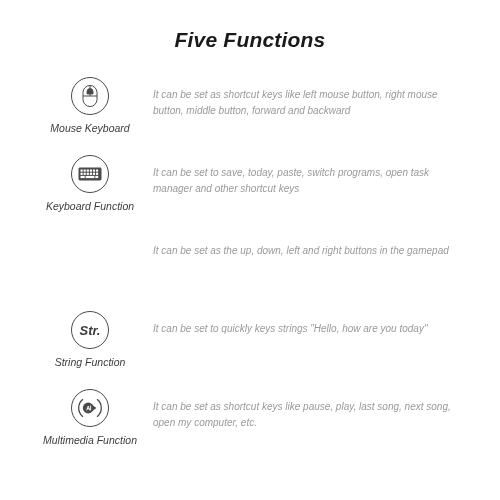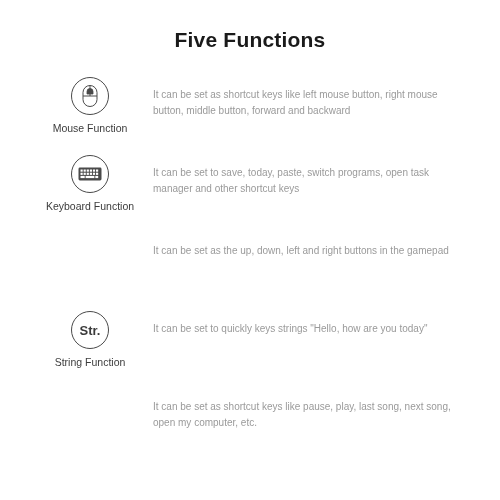--- a/index.html
+++ b/index.html
@@ -12,20 +12,21 @@
     height: 500px;
     font-family: "Liberation Sans", sans-serif;
     -webkit-font-smoothing: antialiased;
     overflow: hidden;
   }
   .page {
     position: relative;
     width: 500px;
     height: 500px;
     background: #ffffff;
+    font-style: italic;
   }
   .page-title {
     position: absolute;
     top: 28px;
     left: 0;
     width: 500px;
     text-align: center;
     font-size: 21px;
     font-weight: bold;
     color: #1a1a1a;
@@ -91,21 +92,21 @@
       <div class="icon-col">
         <span class="icon-circle">
           <svg width="40" height="40" viewBox="0 0 40 40">
             <circle cx="20" cy="20" r="18.5" fill="none" stroke="#4a4a4a" stroke-width="1"></circle>
             <rect x="13" y="9.5" width="14" height="21" rx="7" ry="7" fill="none" stroke="#4a4a4a" stroke-width="1"></rect>
             <path d="M13 20 H27" fill="none" stroke="#4a4a4a" stroke-width="1"></path>
             <path d="M20 9.5 V20" fill="none" stroke="#4a4a4a" stroke-width="1"></path>
             <path d="M20 12.5 a3 3 0 0 1 3 3 v2.5 h-6 v-2.5 a3 3 0 0 1 3 -3 z" fill="#4a4a4a" stroke="#4a4a4a" stroke-width="0.8"></path>
           </svg>
         </span>
-        <div class="icon-label">Mouse Function</div>
+        <div class="icon-label">Mouse Keyboard</div>
       </div>
       <div class="desc">It can be set as shortcut keys like left mouse button, right mouse button, middle button, forward and backward</div>
     </div>
 
     <div class="row">
       <div class="icon-col">
         <span class="icon-circle">
           <svg width="40" height="40" viewBox="0 0 40 40">
             <circle cx="20" cy="20" r="18.5" fill="none" stroke="#4a4a4a" stroke-width="1"></circle>
             <rect x="8.5" y="13.5" width="23" height="13" rx="1.4" ry="1.4" fill="#4a4a4a"></rect>
@@ -144,17 +145,32 @@
             <circle cx="20" cy="20" r="18.5" fill="none" stroke="#4a4a4a" stroke-width="1"></circle>
             <text class="str-text" x="20" y="24.8" text-anchor="middle">Str.</text>
           </svg>
         </span>
         <div class="icon-label">String Function</div>
       </div>
       <div class="desc">It can be set to quickly keys strings "Hello, how are you today"</div>
     </div>
 
     <div class="row">
+      <div class="icon-col">
+        <span class="icon-circle">
+          <svg width="40" height="40" viewBox="0 0 40 40">
+            <circle cx="20" cy="20" r="18.5" fill="none" stroke="#4a4a4a" stroke-width="1"></circle>
+            <path d="M12.6 11.6 a11 11 0 0 0 0 16.8" fill="none" stroke="#4a4a4a" stroke-width="1.3" stroke-linecap="round"></path>
+            <path d="M27.4 11.6 a11 11 0 0 1 0 16.8" fill="none" stroke="#4a4a4a" stroke-width="1.3" stroke-linecap="round"></path>
+            <circle cx="18.2" cy="20" r="5.4" fill="#4a4a4a"></circle>
+            <path d="M20.0 15.3 L26.4 20 L20.0 24.7 Z" fill="#4a4a4a"></path>
+            <path d="M16.9 22.0 l1.3 -4.0 l1.3 4.0" fill="none" stroke="#ffffff" stroke-width="0.9" stroke-linejoin="round" stroke-linecap="round"></path>
+            <path d="M17.35 20.7 h1.75" fill="none" stroke="#ffffff" stroke-width="0.9" stroke-linecap="round"></path>
+            <path d="M20.6 17.9 v4.1" fill="none" stroke="#ffffff" stroke-width="0.9" stroke-linecap="round"></path>
+          </svg>
+        </span>
+        <div class="icon-label">Multimedia Function</div>
+      </div>
       <div class="desc">It can be set as shortcut keys like pause, play, last song, next song, open my computer, etc.</div>
     </div>
 
   </div>
 </div>
 
 </body></html>

